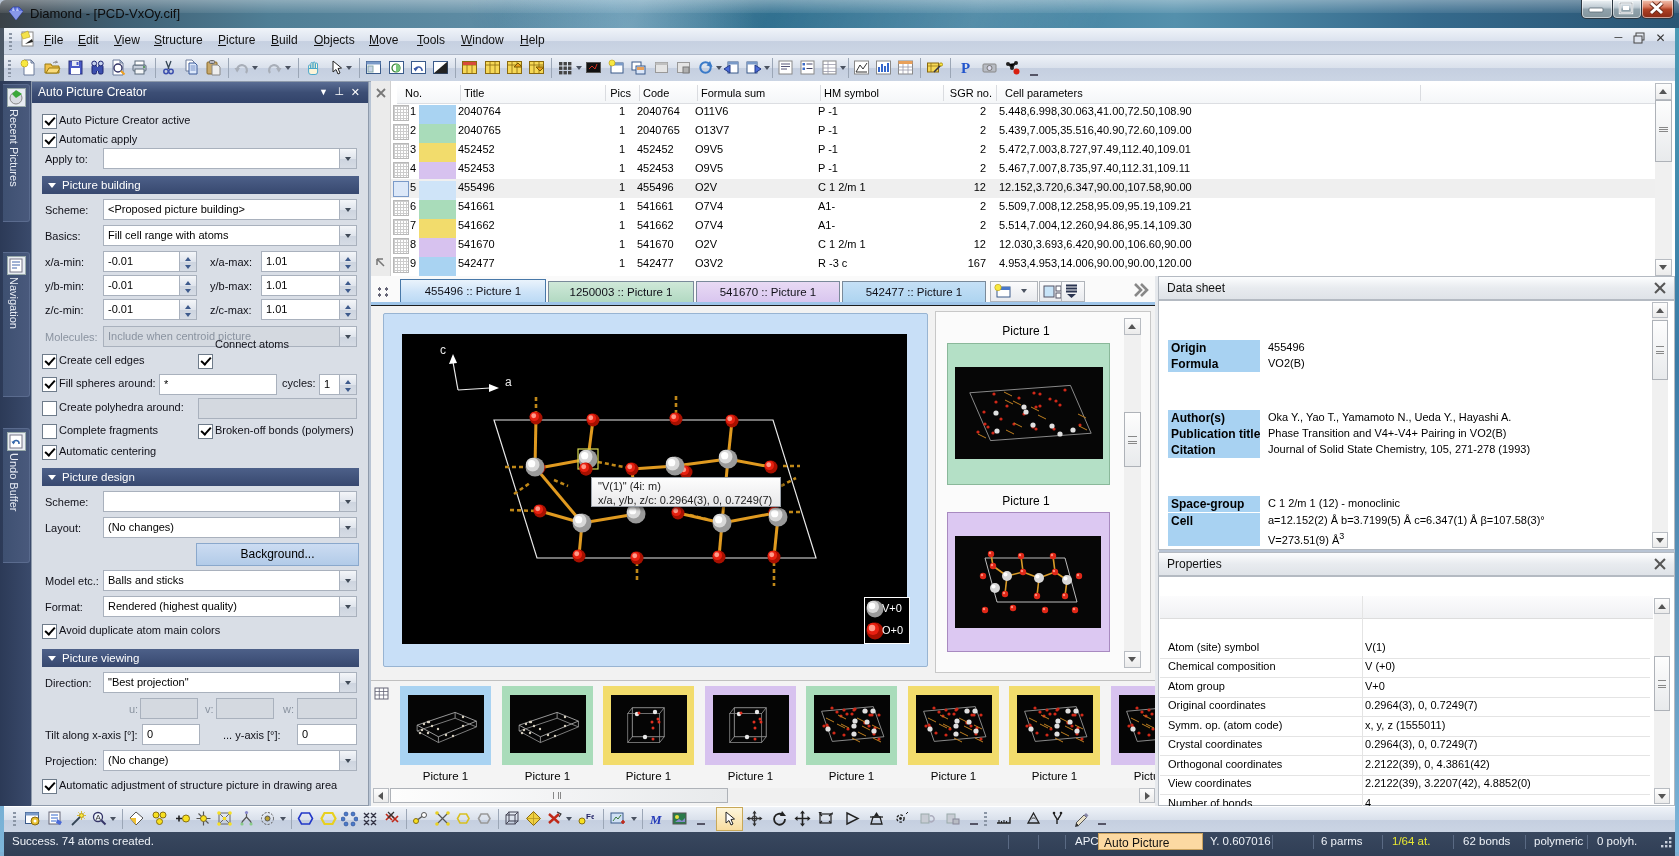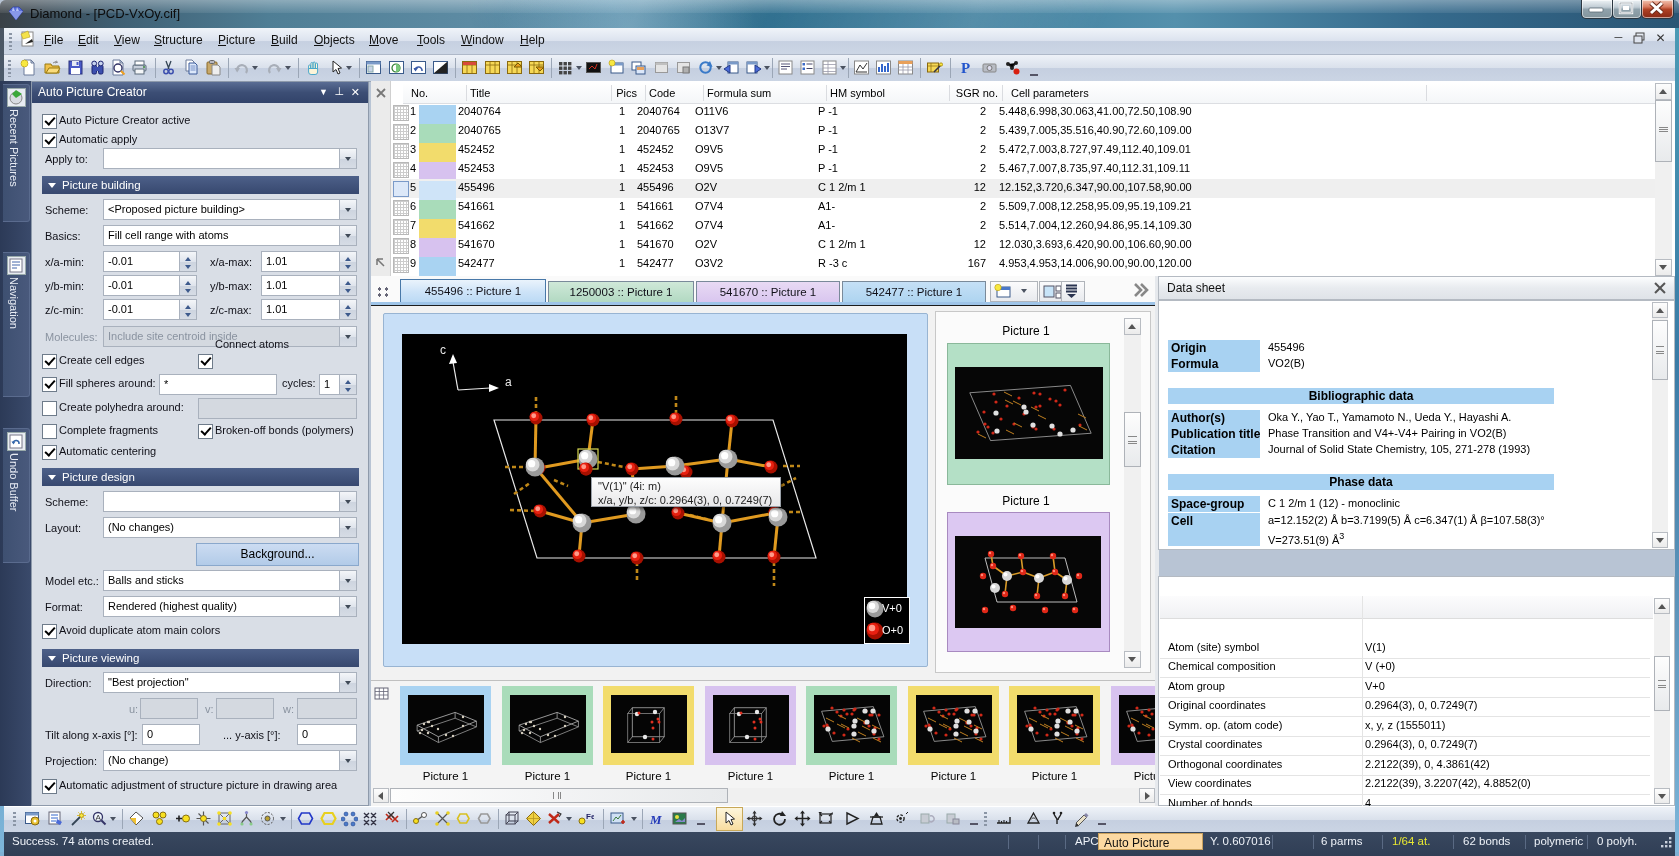--- a/index.html
+++ b/index.html
@@ -42,21 +42,21 @@
 .fld{position:absolute;background:#fff;border:1px solid #a9b1bd;font-size:11px;padding:3px 0 0 4px;box-sizing:border-box;white-space:nowrap;overflow:hidden}
 .fld.dis{background:#d4d9e0;color:#8a93a0}
 .combo:after{content:"";position:absolute;right:0;top:0;bottom:0;width:16px;background:linear-gradient(#f4f6f9,#dfe4ec 50%,#cdd4df 52%,#d6dce5);border-left:1px solid #aab2be}
 .combo:before{content:"";position:absolute;right:5px;top:8px;border-left:3.5px solid transparent;border-right:3.5px solid transparent;border-top:4px solid #404a58;z-index:2}
 .spin:after{content:"";position:absolute;right:0;top:0;bottom:0;width:16px;background:linear-gradient(#f4f6f9,#dfe4ec 50%,#cdd4df 52%,#d6dce5);border-left:1px solid #aab2be}
 .spin i{position:absolute;right:5px;top:5px;border-left:3.5px solid transparent;border-right:3.5px solid transparent;border-bottom:4px solid #3d5a8c;z-index:2}
 .spin b{position:absolute;right:5px;top:13px;border-left:3.5px solid transparent;border-right:3.5px solid transparent;border-top:4px solid #3d5a8c;z-index:2}
 
 #tblzone{position:absolute;left:371px;top:81px;width:1304px;height:195px;background:#fff}
 #tbl-left{position:absolute;left:0;top:0;width:19px;height:195px;background:#ebebeb;border-right:1px solid #d0d0d0}
-#tbl-hdr{position:absolute;left:32px;top:2px;width:1264px;height:20px;background:linear-gradient(#fff,#f4f6f8);border-bottom:1px solid #dcdee2}
+#tbl-hdr{position:absolute;left:26px;top:2px;width:1264px;height:20px;background:linear-gradient(#fff,#f4f6f8);border-bottom:1px solid #dcdee2}
 .th{position:absolute;top:4px;font-size:11px;color:#000;white-space:nowrap}
 .thsep{position:absolute;top:2px;width:1px;height:16px;background:#dadce0}
 .trow{position:absolute;left:20px;width:1264px;height:19px;font-size:11px}
 .trow div{position:absolute;top:2px;white-space:nowrap}
 .gicon{position:absolute;left:2px;top:2px;width:14px;height:14px;background:#fff;border:1px solid #b8b8b8;background-image:linear-gradient(#ccc 1px,transparent 1px),linear-gradient(90deg,#ccc 1px,transparent 1px);background-size:3px 3px}
 .swatch{position:absolute;left:28px;top:0px;width:37px;height:19px}
 
 .sb{position:absolute;background:#f0f0f0}
 .sbtn{position:absolute;background:linear-gradient(#fdfdfd,#ebebeb);border:1px solid #b8bcc2;box-sizing:border-box}
 .sth{position:absolute;background:linear-gradient(90deg,#fdfdfd,#e8eaec);border:1px solid #aeb2b8;box-sizing:border-box}
@@ -502,21 +502,21 @@
       <div class="fld spin" style="left:229px;top:169px;width:96px;height:21px">1.01<i></i><b></b></div>
       <div class="lbl " style="left:13px;top:198px">y/b-min:</div>
       <div class="fld spin" style="left:71px;top:193px;width:94px;height:21px">-0.01<i></i><b></b></div>
       <div class="lbl " style="left:178px;top:198px">y/b-max:</div>
       <div class="fld spin" style="left:229px;top:193px;width:96px;height:21px">1.01<i></i><b></b></div>
       <div class="lbl " style="left:13px;top:222px">z/c-min:</div>
       <div class="fld spin" style="left:71px;top:217px;width:94px;height:21px">-0.01<i></i><b></b></div>
       <div class="lbl " style="left:178px;top:222px">z/c-max:</div>
       <div class="fld spin" style="left:229px;top:217px;width:96px;height:21px">1.01<i></i><b></b></div>
       <div class="lbl dis" style="left:13px;top:249px">Molecules:</div>
-      <div class="fld combo dis" style="left:71px;top:244px;width:254px;height:21px">Include site centroid inside</div>
+      <div class="fld combo dis" style="left:71px;top:244px;width:254px;height:21px">Include when centroid picture</div>
       <div class="cb c" style="left:10px;top:272px"></div>
       <div class="lbl " style="left:27px;top:272px">Create cell edges</div>
       <div class="cb c" style="left:166px;top:272px"></div>
       <div class="lbl " style="left:183px;top:256px">Connect atoms</div>
       <div class="cb c" style="left:10px;top:295px"></div>
       <div class="lbl " style="left:27px;top:295px">Fill spheres around:</div>
       <div class="fld" style="left:127px;top:292px;width:118px;height:21px">*</div>
       <div class="lbl " style="left:250px;top:295px">cycles:</div>
       <div class="fld spin" style="left:287px;top:292px;width:38px;height:21px">1<i></i><b></b></div>
       <div class="cb" style="left:10px;top:319px"></div>
@@ -1289,40 +1289,39 @@
 <div class="sth" style="left:19px;top:107px;width:338px;height:15px"></div>
       <div class="abs" style="left:182px;top:111px;width:4px;height:7px;border-left:1px solid #888;border-right:3px double #888"></div>
     </div>
 <div id="rdock">
       <div class="phdr" style="top:0px">Data sheet<div class="px"></div></div>
       <div class="abs" style="left:0;top:24px;width:517px;height:250px;background:#fff;border:1px solid #b4bac2;box-sizing:border-box"></div>
       <div class="bluebar" style="left:10px;top:64px;width:92px;height:16px;line-height:16px;padding-left:3px;box-sizing:border-box">Origin</div>
       <div class="dsrow" style="left:110px;top:65px">455496</div>
       <div class="bluebar" style="left:10px;top:80px;width:92px;height:16px;line-height:16px;padding-left:3px;box-sizing:border-box">Formula</div>
       <div class="dsrow" style="left:110px;top:81px">VO2(B)</div>
-      <div class="bluebar" style="left:10px;top:112px;width:386px;height:16px;text-align:center;line-height:16px">Bibliographic data</div>
       <div class="bluebar" style="left:10px;top:134px;width:92px;height:16px;line-height:16px;padding-left:3px;box-sizing:border-box">Author(s)</div>
       <div class="dsrow" style="left:110px;top:135px">Oka Y., Yao T., Yamamoto N., Ueda Y., Hayashi A.</div>
       <div class="bluebar" style="left:10px;top:150px;width:92px;height:16px;line-height:16px;padding-left:3px;box-sizing:border-box">Publication title</div>
       <div class="dsrow" style="left:110px;top:151px">Phase Transition and V4+-V4+ Pairing in VO2(B)</div>
       <div class="bluebar" style="left:10px;top:166px;width:92px;height:16px;line-height:16px;padding-left:3px;box-sizing:border-box">Citation</div>
       <div class="dsrow" style="left:110px;top:167px">Journal of Solid State Chemistry, 105, 271-278 (1993)</div>
-      <div class="bluebar" style="left:10px;top:198px;width:386px;height:16px;text-align:center;line-height:16px">Phase data</div>
       <div class="bluebar" style="left:10px;top:220px;width:92px;height:16px;line-height:16px;padding-left:3px;box-sizing:border-box">Space-group</div>
       <div class="dsrow" style="left:110px;top:221px">C 1 2/m 1 (12) - monoclinic</div>
       <div class="bluebar" style="left:10px;top:237px;width:92px;height:33px;line-height:16px;padding-left:3px;box-sizing:border-box">Cell</div>
       <div class="dsrow" style="left:110px;top:238px">a=12.152(2) Å b=3.7199(5) Å c=6.347(1) Å β=107.58(3)°</div>
       <div class="dsrow" style="left:110px;top:255px">V=273.51(9) Å<sup style="font-size:9px">3</sup></div>
       <div class="sb" style="left:494px;top:26px;width:16px;height:246px"></div>
 <div class="sbtn" style="left:494px;top:26px;width:16px;height:16px"></div>
       <div class="arr" style="left:498px;top:32px;border-left:4px solid transparent;border-right:4px solid transparent;border-bottom:5px solid #555"></div>
 <div class="sbtn" style="left:494px;top:256px;width:16px;height:16px"></div>
       <div class="arr" style="left:498px;top:262px;border-left:4px solid transparent;border-right:4px solid transparent;border-top:5px solid #555"></div>
 <div class="sthh" style="left:494px;top:44px;width:16px;height:60px"></div>
       <div class="abs" style="left:498px;top:70px;width:8px;height:4px;border-top:1px solid #888;border-bottom:3px double #888"></div>
+      <div class="phdr" style="top:276px">Properties<div class="px"></div></div>
       <div class="abs" style="left:0;top:300px;width:517px;height:230px;background:#fff;border:1px solid #b4bac2;box-sizing:border-box"></div>
       <div class="abs" style="left:2px;top:320px;width:493px;height:22px;background:linear-gradient(#fcfcfd,#f0f1f3);border-bottom:1px solid #ddd"></div>
       <div class="abs" style="left:204px;top:320px;width:1px;height:210px;background:#e4e4e4"></div>
       <div class="prow" style="top:362.5px">
         <div class="k">Atom (site) symbol</div>
         <div class="v">V(1)</div>
       </div>
       <div class="prow" style="top:382.0px">
         <div class="k">Chemical composition</div>
         <div class="v">V (+0)</div>

